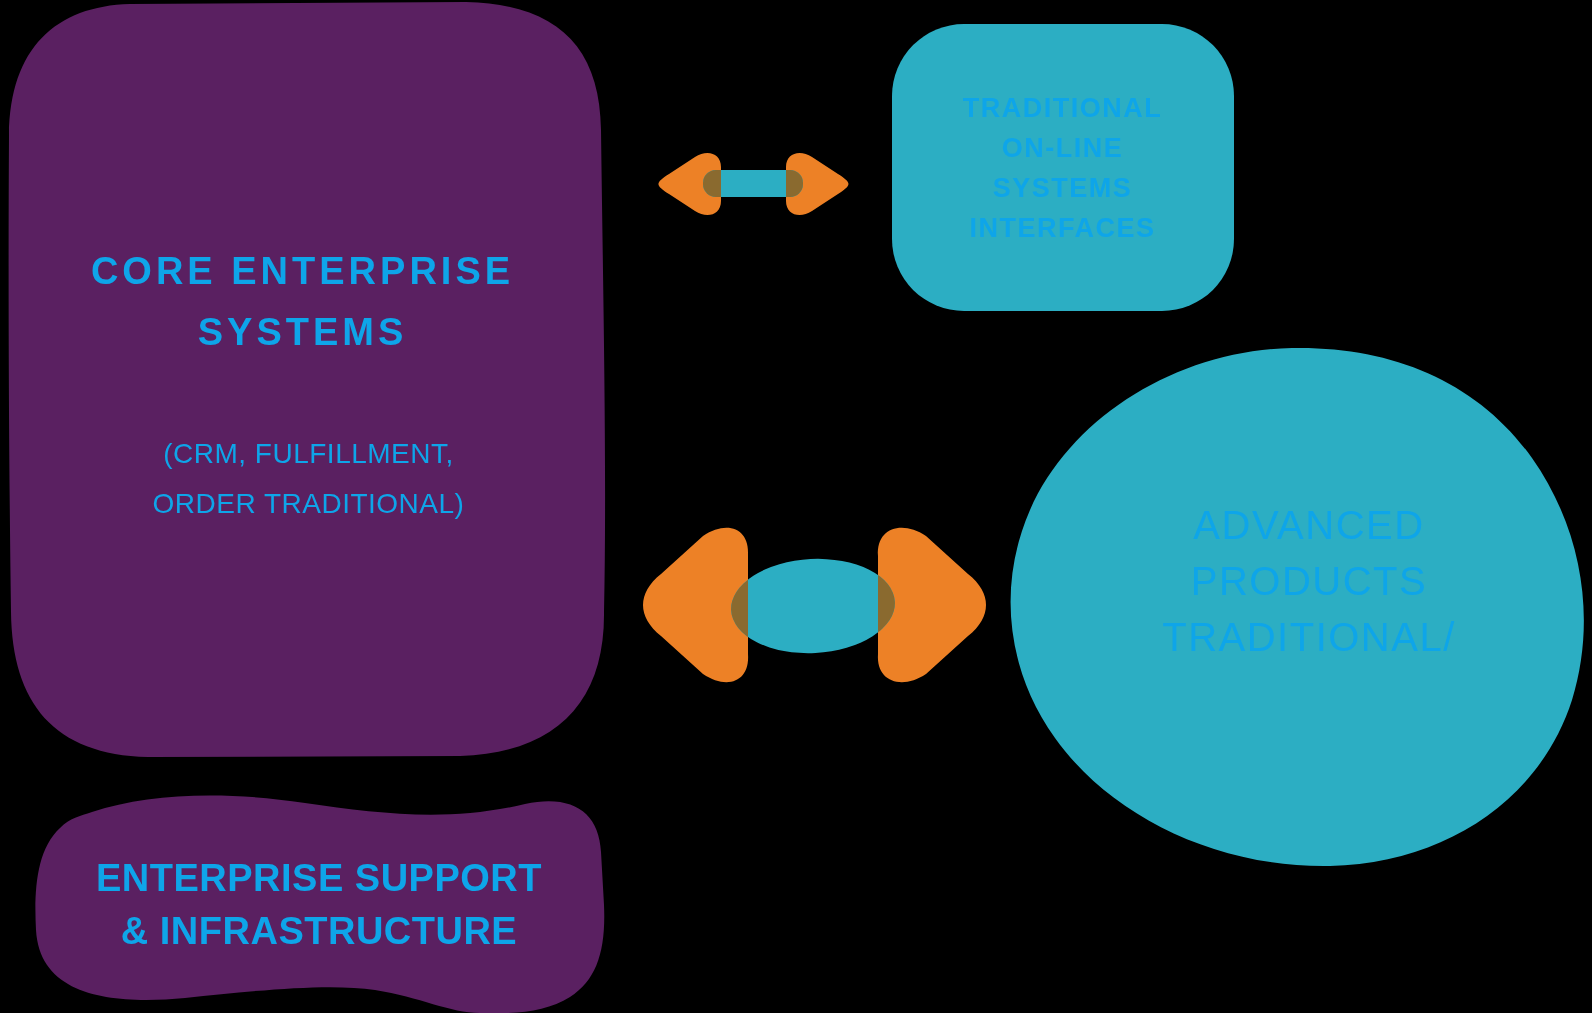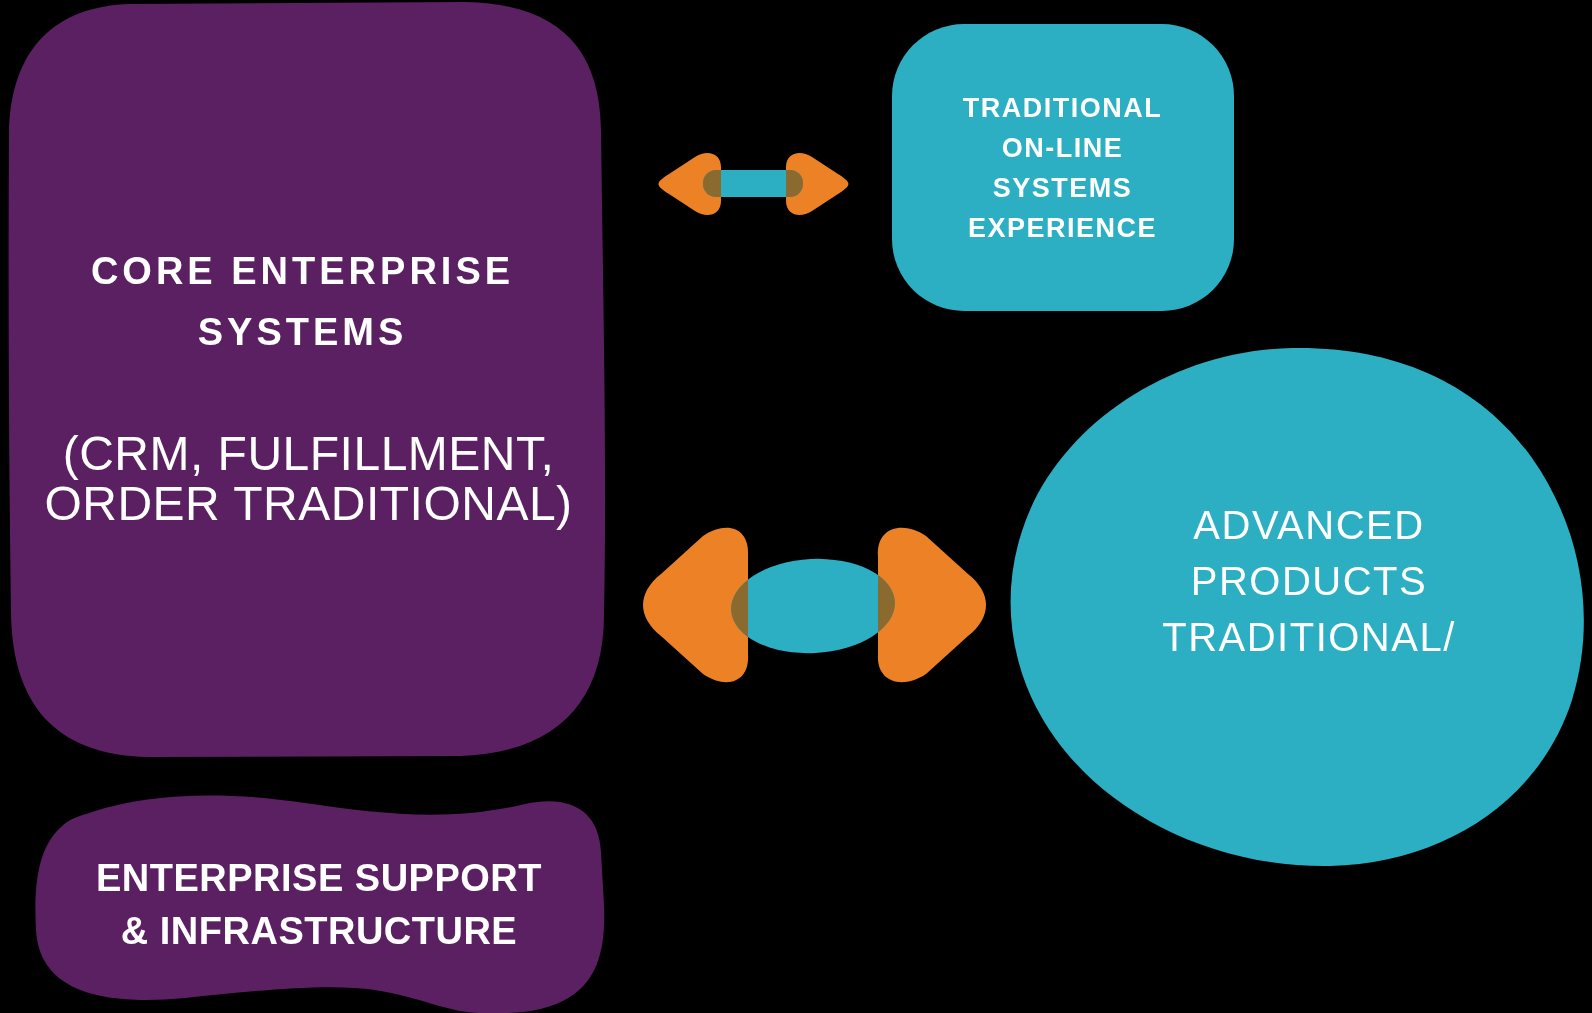--- a/index.html
+++ b/index.html
@@ -6,32 +6,32 @@
   .stage{
     position:relative;
     width:1592px;height:1013px;
     background:#000;
     overflow:hidden;
     font-family:"Liberation Sans", sans-serif;
   }
   .shapes{position:absolute;left:0;top:0;width:1592px;height:1013px;}
   .txt{
     position:absolute;
-    color:#ffffff;
+    color:#0ea5e9;
     text-align:center;
     white-space:nowrap;
   }
   .txt div{white-space:nowrap;}
   .core-title{
     left:4px;top:241px;width:597px;
     font-size:38px;font-weight:700;letter-spacing:4px;line-height:61px;
   }
   .core-sub{
     left:10px;top:429px;width:597px;
-    font-size:48px;font-weight:400;letter-spacing:0.5px;line-height:50px;
+    font-size:28px;font-weight:400;letter-spacing:0.5px;line-height:50px;
   }
   .infra{
     left:31px;top:852px;width:576px;
     font-size:38px;font-weight:700;letter-spacing:0.5px;line-height:53px;
   }
   .trad{
     left:892px;top:88px;width:341px;
     font-size:27px;font-weight:600;letter-spacing:1.5px;line-height:40px;
   }
   .adv{
@@ -150,21 +150,21 @@
 
   <div class="txt infra">
     <div>ENTERPRISE SUPPORT</div>
     <div>&amp; INFRASTRUCTURE</div>
   </div>
 
   <div class="txt trad">
     <div>TRADITIONAL</div>
     <div>ON-LINE</div>
     <div>SYSTEMS</div>
-    <div>EXPERIENCE</div>
+    <div>INTERFACES</div>
   </div>
 
   <div class="txt adv">
     <div>ADVANCED</div>
     <div>PRODUCTS</div>
     <div>TRADITIONAL/</div>
   </div>
 
 </div>
 

